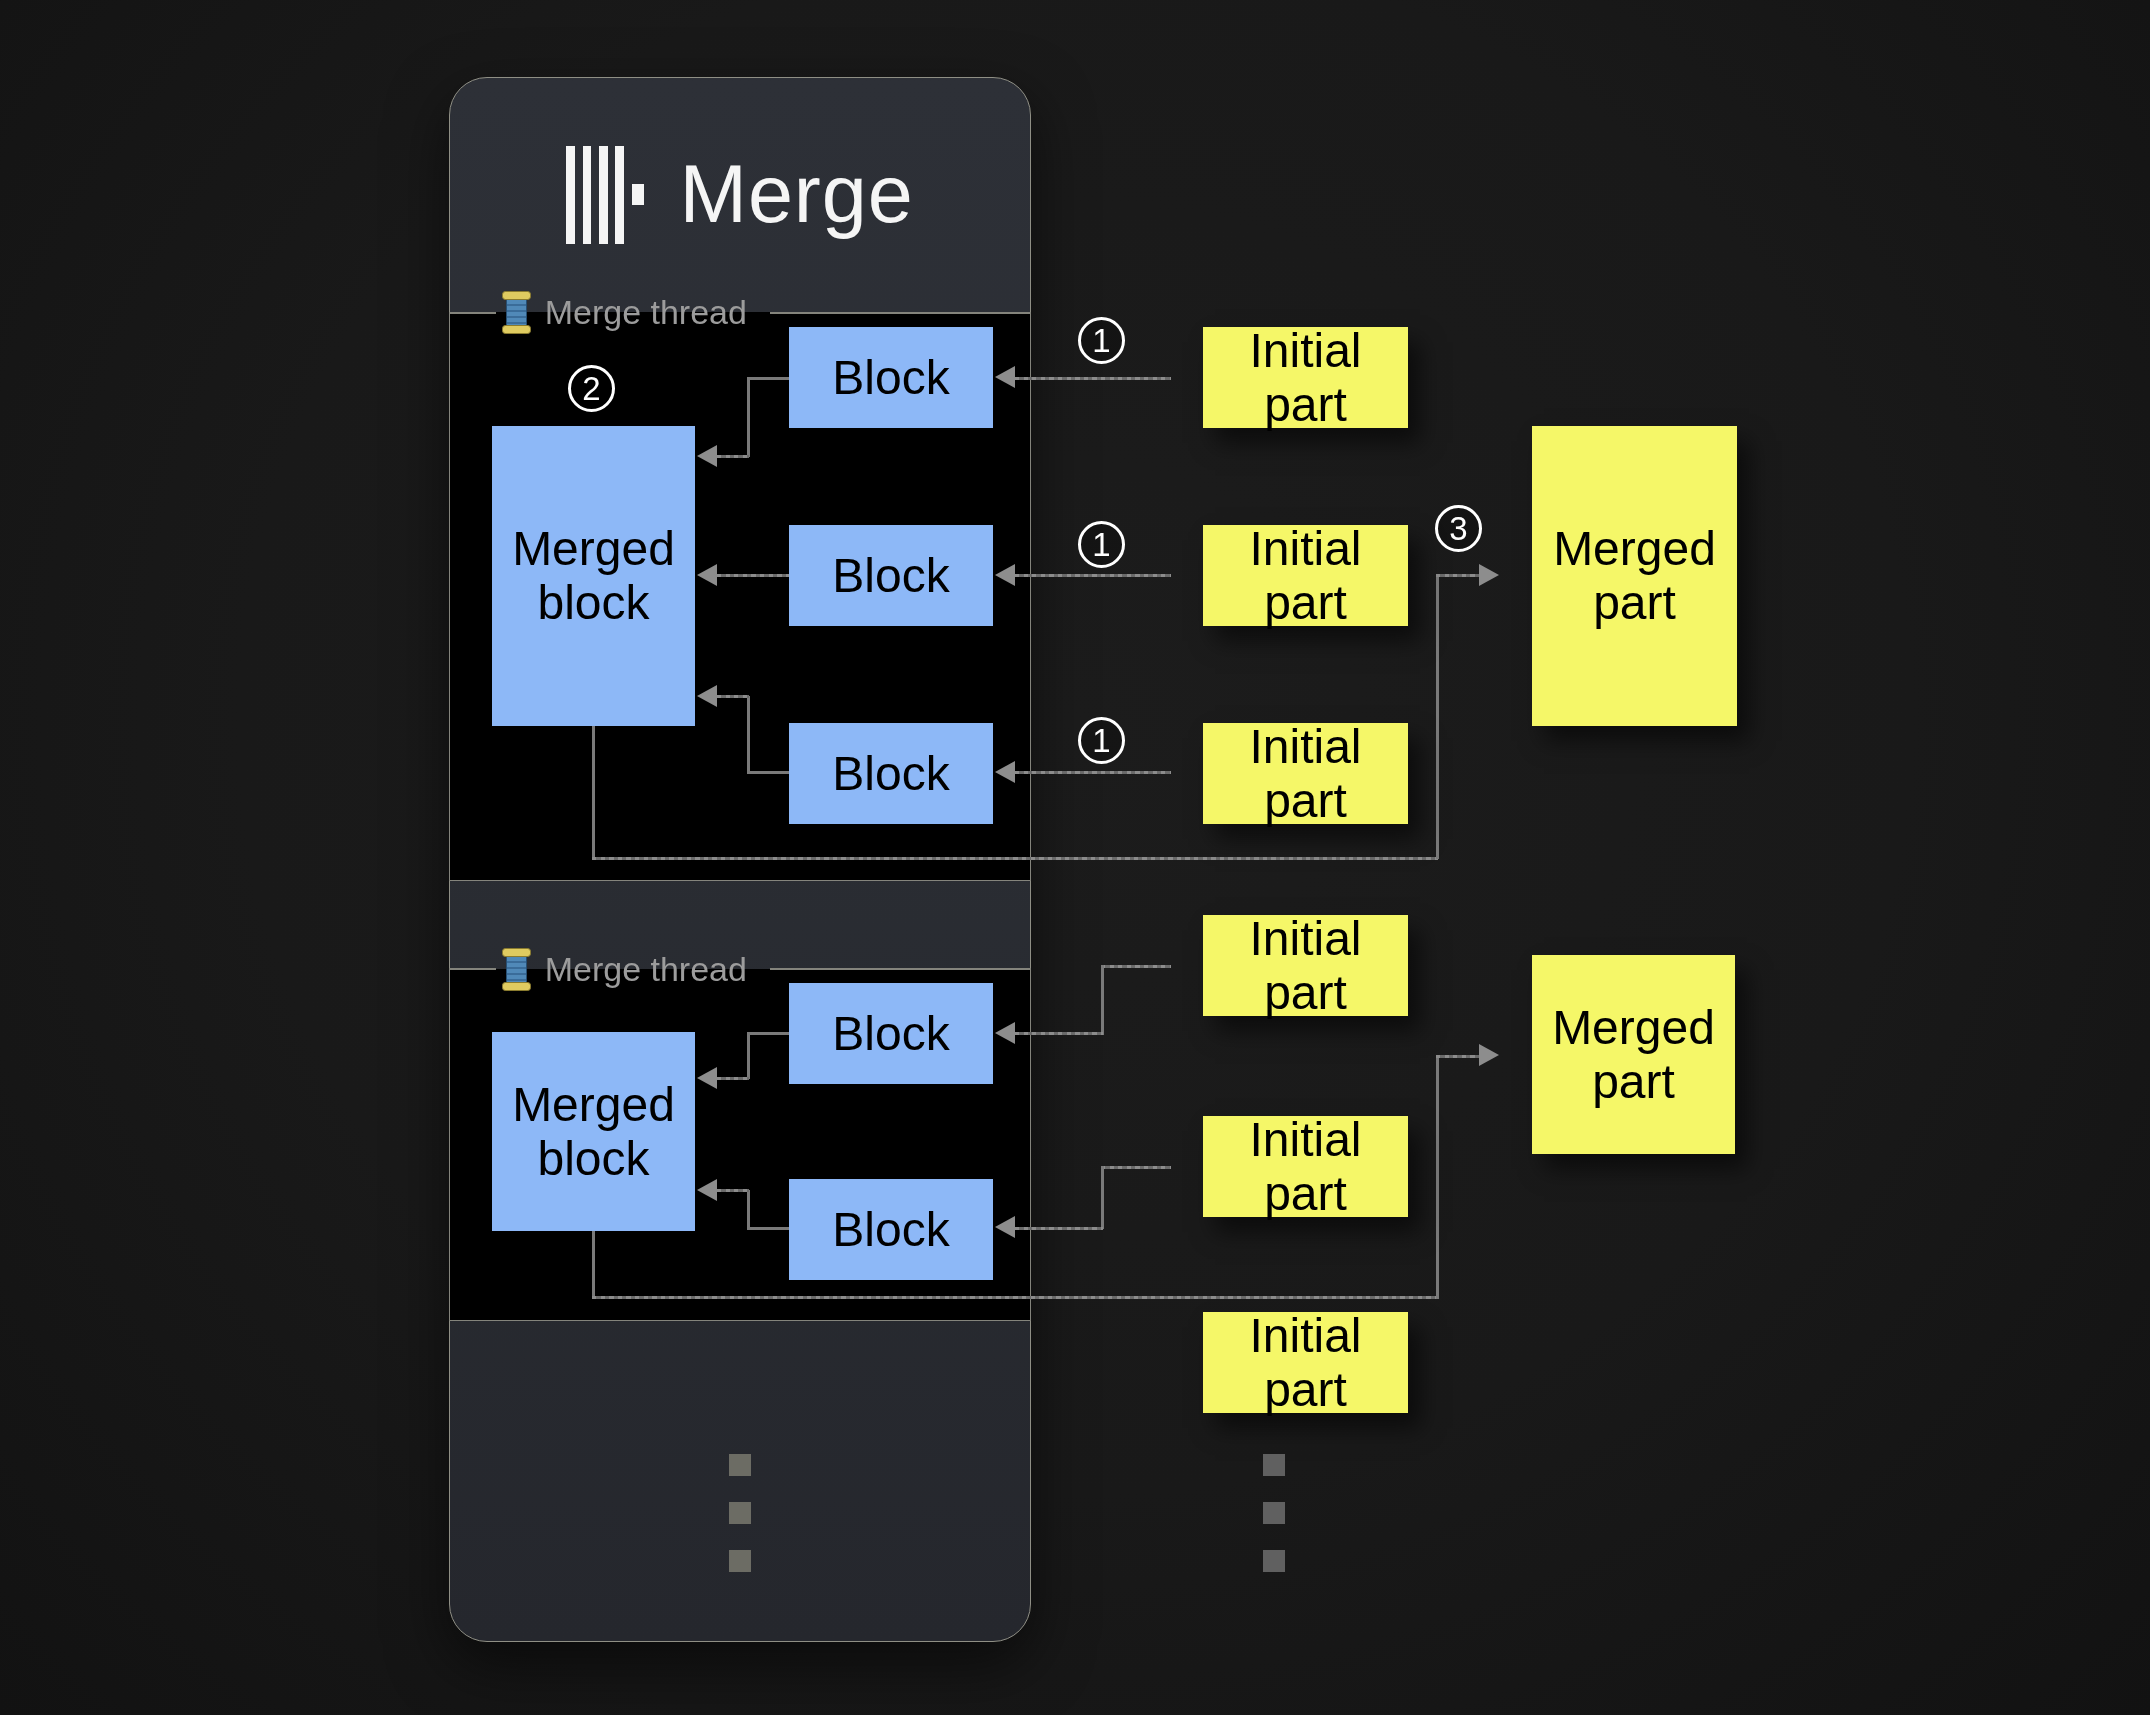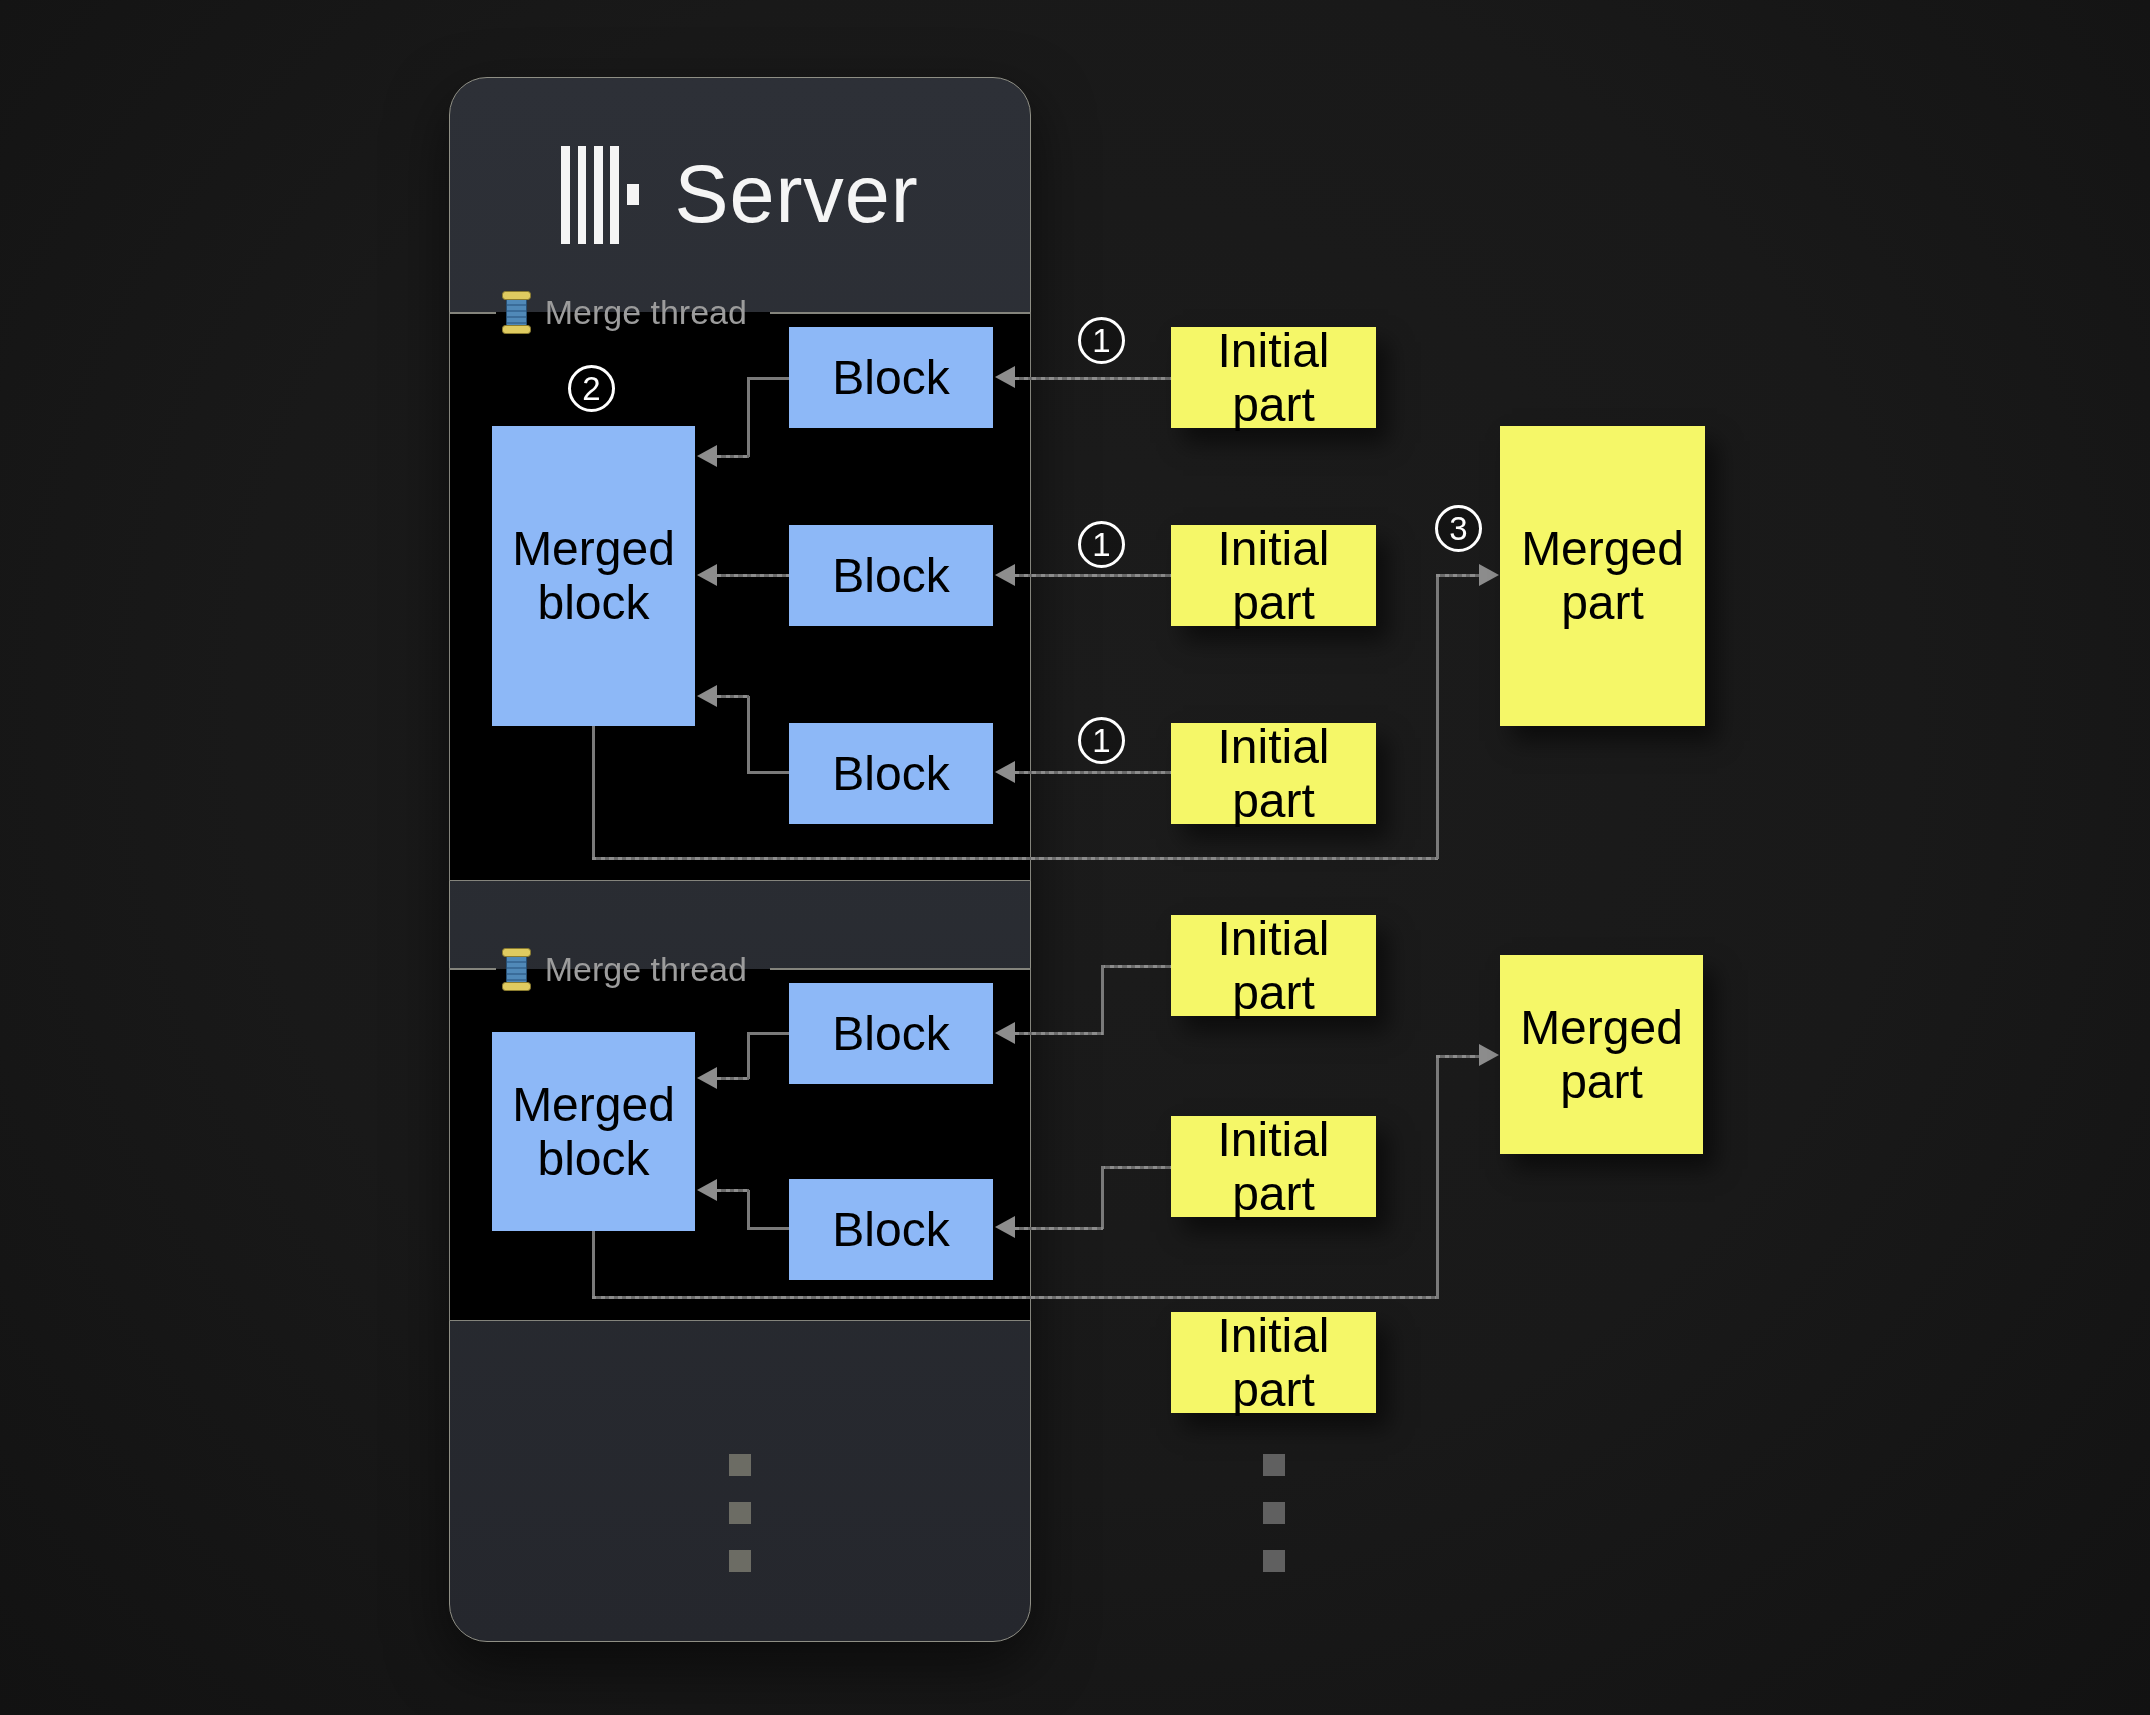--- a/index.html
+++ b/index.html
@@ -36,21 +36,21 @@
   
   .spool{width:29px;height:43px;display:flex;flex-direction:column;align-items:center;flex:0 0 auto;}
   .spool .cap{width:29px;height:8.6px;background:#dfcb60;border:0.9px solid #8a7b2e;border-radius:3.4px;box-sizing:border-box;}
   .spool .sbody{width:20.5px;height:26px;background:repeating-linear-gradient(180deg,#5089b8 0 4.3px,#3a6c99 4.3px 6px);border-left:0.9px solid #274f73;border-right:0.9px solid #274f73;box-sizing:border-box;}
   
   .node{
     position:absolute;display:flex;align-items:center;justify-content:center;
     text-align:center;color:#000;font-size:48px;line-height:1.12;
   }
   .blue{background:#8db8f7;}
-  .yellow{background:#f5f768;box-shadow:12px 15.4px 22px rgba(0,0,0,.55);}
+  .yellow{background:#f5f768;box-shadow:12px 15.4px 22px rgba(0,0,0,.55);margin-left:32px;}
   
   .hline{position:absolute;height:2.6px;background:#7a7a7a;}
   .vline{position:absolute;width:2.6px;background:#7a7a7a;}
   .dotted{background:repeating-linear-gradient(90deg,#8c8c8c 0 4.3px,#6a6a6a 4.3px 8.6px);}
   .ah-l{position:absolute;width:0;height:0;border-top:11px solid transparent;border-bottom:11px solid transparent;border-right:20.5px solid #8d8d8d;}
   .ah-r{position:absolute;width:0;height:0;border-top:11px solid transparent;border-bottom:11px solid transparent;border-left:20.5px solid #8d8d8d;}
   
   .badge{
     position:absolute;width:41px;height:41px;border:3.4px solid #fff;border-radius:50%;
     color:#fff;font-size:33px;display:flex;align-items:center;justify-content:center;
@@ -67,21 +67,21 @@
 
   <div class="server-panel"></div>
   <div class="server-header">
     <div class="ch-logo">
       <div class="ch-bar"></div>
       <div class="ch-bar"></div>
       <div class="ch-bar"></div>
       <div class="ch-bar"></div>
       <div class="ch-bar-short"></div>
     </div>
-    <div class="server-title">Server</div>
+    <div class="server-title">Merge</div>
   </div>
 
   <div class="mt-box" style="left:449px;top:312px;width:582px;height:569px;"></div>
   <div class="bseg" style="left:449px;top:312px;width:47px;"></div>
   <div class="bseg" style="left:770px;top:312px;width:261px;"></div>
   <div class="legend" style="left:502px;top:290px;">
     <div class="spool">
       <div class="cap"></div>
         <div class="sbody"></div>
         <div class="cap"></div>

